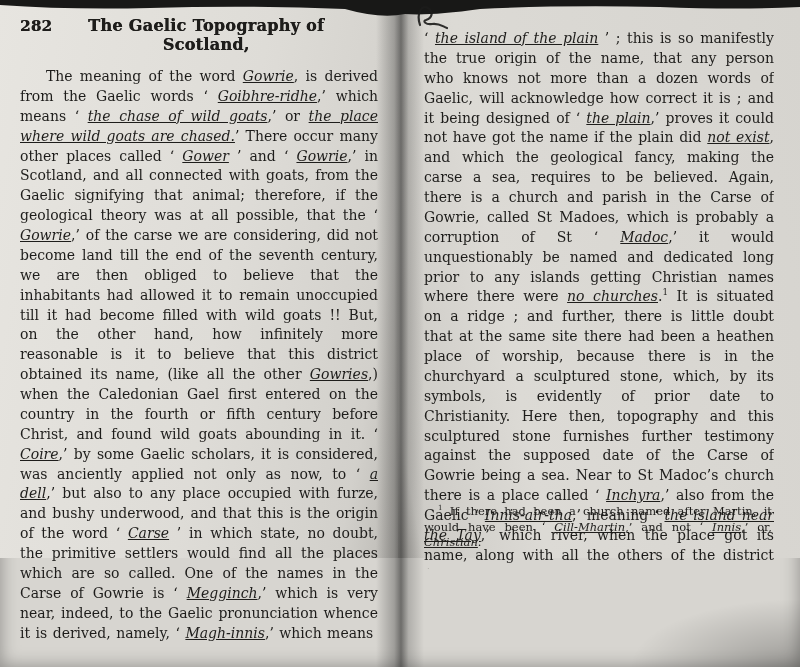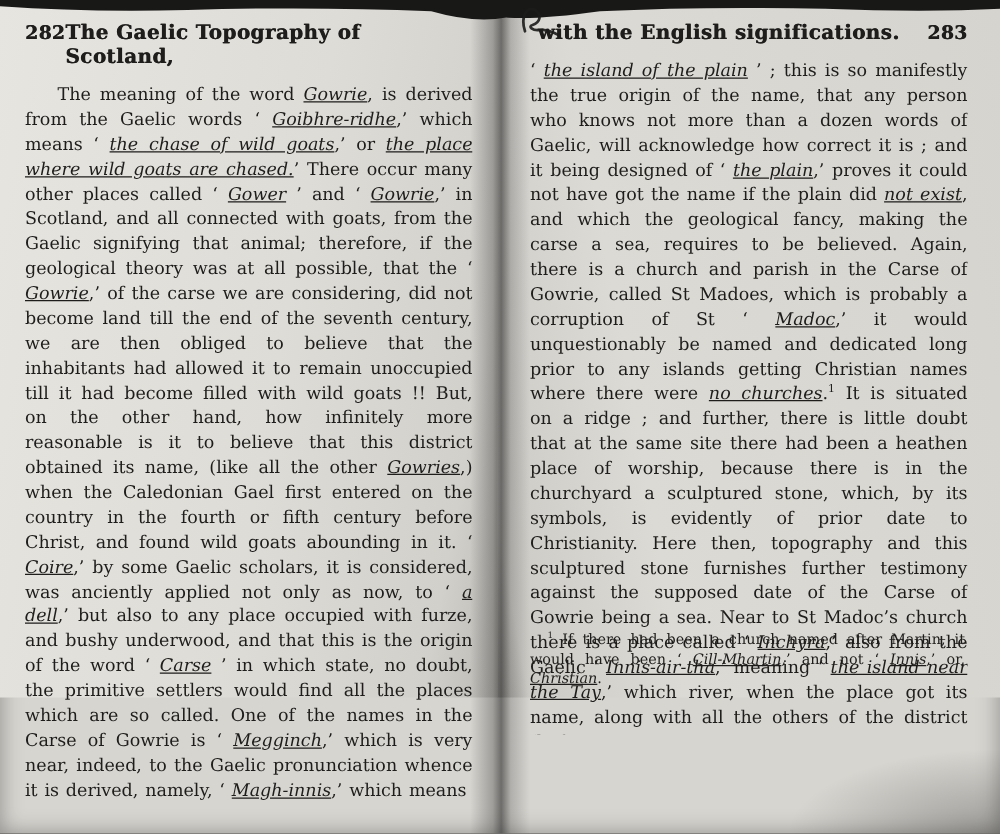--- a/index.html
+++ b/index.html
@@ -37,21 +37,21 @@
   .corner-shade {
     position: absolute; right: 0; bottom: 0; width: 200px; height: 80px; pointer-events: none;
     background: radial-gradient(ellipse at 100% 100%, rgba(0,0,0,0.28) 0%, rgba(0,0,0,0) 60%);
   }
   .header {
     display: flex; align-items: baseline;
     font-weight: 700; font-size: 16px; letter-spacing: 0.3px;
     text-shadow: 0.4px 0 0 currentColor;
   }
   .header .num { font-size: 15px; }
-  .header .title { flex: 1; text-align: left; }
+  .header .title { flex: 1; text-align: center; }
   .page.left  .header .title { padding-right: 18px; }
   .page.right .header .title { padding-left: 6px; }
   .body {
     margin-top: 13px;
     text-align: justify;
     font-size: 14px; line-height: 1.42;
     word-spacing: 1px;
   }
   .page.left  .body { text-indent: 26px; max-height: 586px; overflow: hidden; }
   .page.right .body { max-height: 540px; overflow: hidden; }
@@ -71,24 +71,20 @@
 
   <div class="page left">
     <div class="header">
       <span class="num">282</span>
       <span class="title">The Gaelic Topography of Scotland,</span>
     </div>
     <div class="body"><span>The meaning of the word </span><span class="it">Gowrie</span><span>, is derived from the Gaelic words ‘ </span><span class="it">Goibhre-ridhe</span><span>,’ which means ‘ </span><span class="it">the chase of wild goats</span><span>,’ or </span><span class="it">the place where wild goats are chased.</span><span>’  There occur many other places called ‘ </span><span class="it">Gower</span><span> ’ and ‘ </span><span class="it">Gowrie</span><span>,’ in Scotland, and all connected with goats, from the Gaelic signifying that animal; therefore, if the geological theory was at all possible, that the ‘ </span><span class="it">Gowrie</span><span>,’ of the carse we are considering, did not become land till the end of the seventh century, we are then obliged to believe that the inhabitants had allowed it to remain unoccupied till it had become filled with wild goats !!  But, on the other hand, how infinitely more reasonable is it to believe that this district obtained its name, (like all the other </span><span class="it">Gowries</span><span>,) when the Caledonian Gael first entered on the country in the fourth or fifth century before Christ, and found wild goats abounding in it.  ‘ </span><span class="it">Coire</span><span>,’ by some Gaelic scholars, it is considered, was anciently applied not only as now, to ‘ </span><span class="it">a dell</span><span>,’ but also to any place occupied with furze, and bushy underwood, and that this is the origin of the word ‘ </span><span class="it">Carse</span><span> ’ in which state, no doubt, the primitive settlers would find all the places which are so called.  One of the names in the Carse of Gowrie is ‘ </span><span class="it">Megginch</span><span>,’ which is very near, indeed, to the Gaelic pronunciation whence it is derived, namely, ‘ </span><span class="it">Magh-innis</span><span>,’ which means</span></div>
   </div>
 
   <div class="page right">
-    <div class="header">
-      <span class="title">with the English significations.</span>
-      <span class="num">283</span>
-    </div>
     <div class="body"><span>‘ </span><span class="it">the island of the plain</span><span> ’ ; this is so manifestly the true origin of the name, that any person who knows not more than a dozen words of Gaelic, will acknowledge how correct it is ; and it being designed of ‘ </span><span class="it">the plain</span><span>,’ proves it could not have got the name if the plain did </span><span class="it">not exist</span><span>, and which the geological fancy, making the carse a sea, requires to be believed.  Again, there is a church and parish in the Carse of Gowrie, called St Madoes, which is probably a corruption of St ‘ </span><span class="it">Madoc</span><span>,’ it would unquestionably be named and dedicated long prior to any islands getting Christian names where there were </span><span class="it">no churches</span><span>.</span><sup>1</sup><span>  It is situated on a ridge ; and further, there is little doubt that at the same site there had been a heathen place of worship, because there is in the churchyard a sculptured stone, which, by its symbols, is evidently of prior date to Christianity.  Here then, topography and this sculptured stone furnishes further testimony against the supposed date of the Carse of Gowrie being a sea.  Near to St Madoc’s church there is a place called ‘ </span><span class="it">Inchyra</span><span>,’ also from the Gaelic ‘ </span><span class="it">Innis-air-tha</span><span>,’ meaning ‘ </span><span class="it">the island near the Tay</span><span>,’ which river, when the place got its name, along with all the others of the district (before</span></div>
     <div class="footnote"><sup>1</sup><span> If there had been a church named after Martin, it would have been ‘ </span><span class="it">Cill-Mhartin</span><span>,’ and not ‘ </span><span class="it">Innis</span><span>,’ or, </span><span class="it">Christian</span><span>.</span></div>
   </div>
 
   <div class="gutter"></div>
 
   <svg class="top-edge" width="800" height="22" viewBox="0 0 800 22">
     <path d="M0,0 H800 V7 Q740,10 660,7 Q560,5 480,9 Q430,16 405,14 Q380,19 345,9 Q250,5 150,8 Q70,10 0,5 Z" fill="#181817"></path>
   </svg>
 

